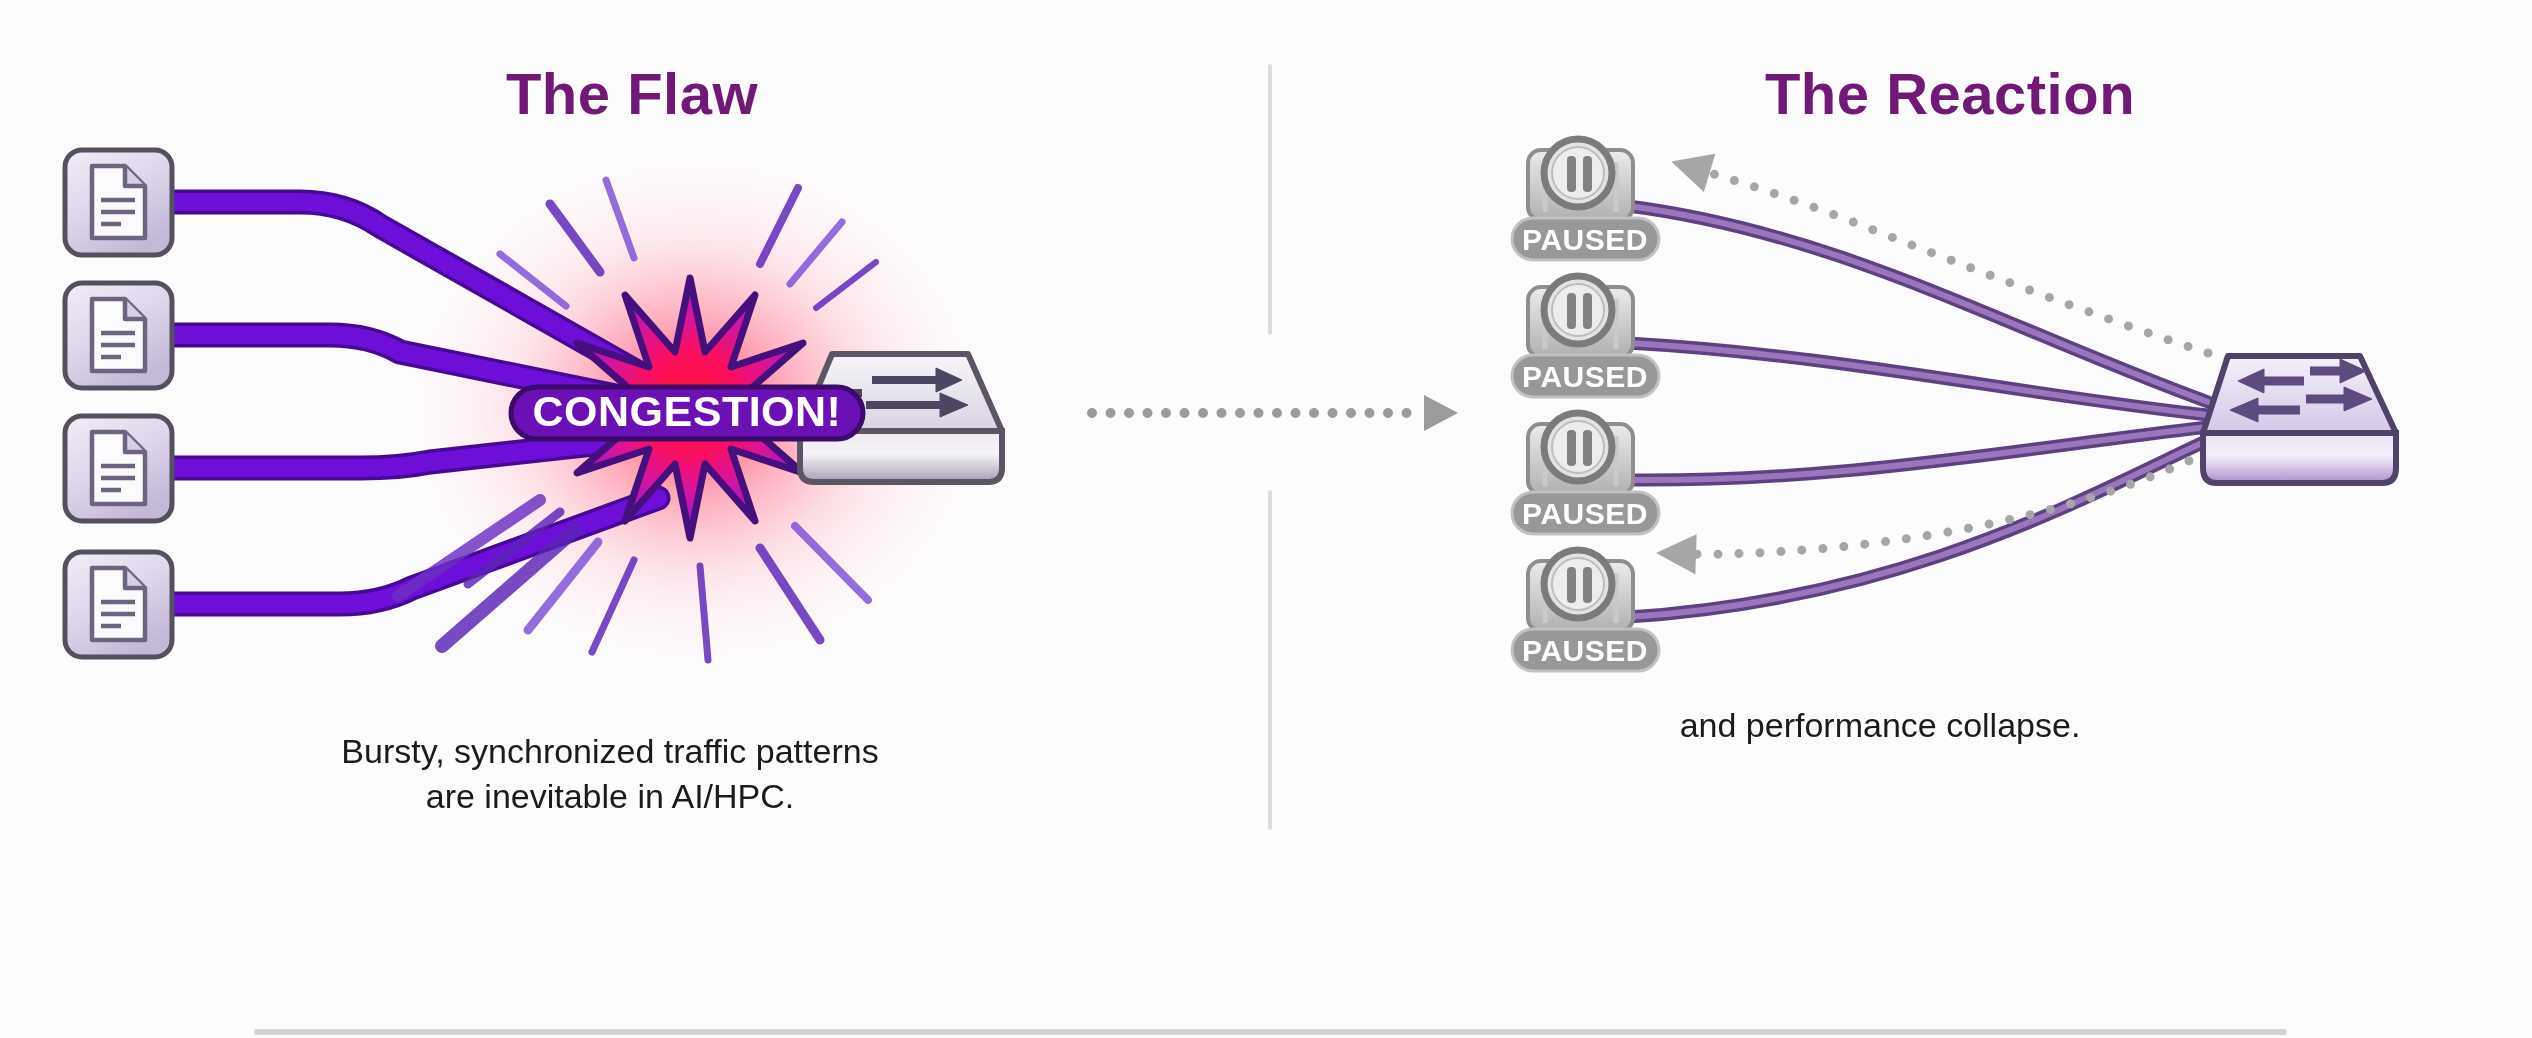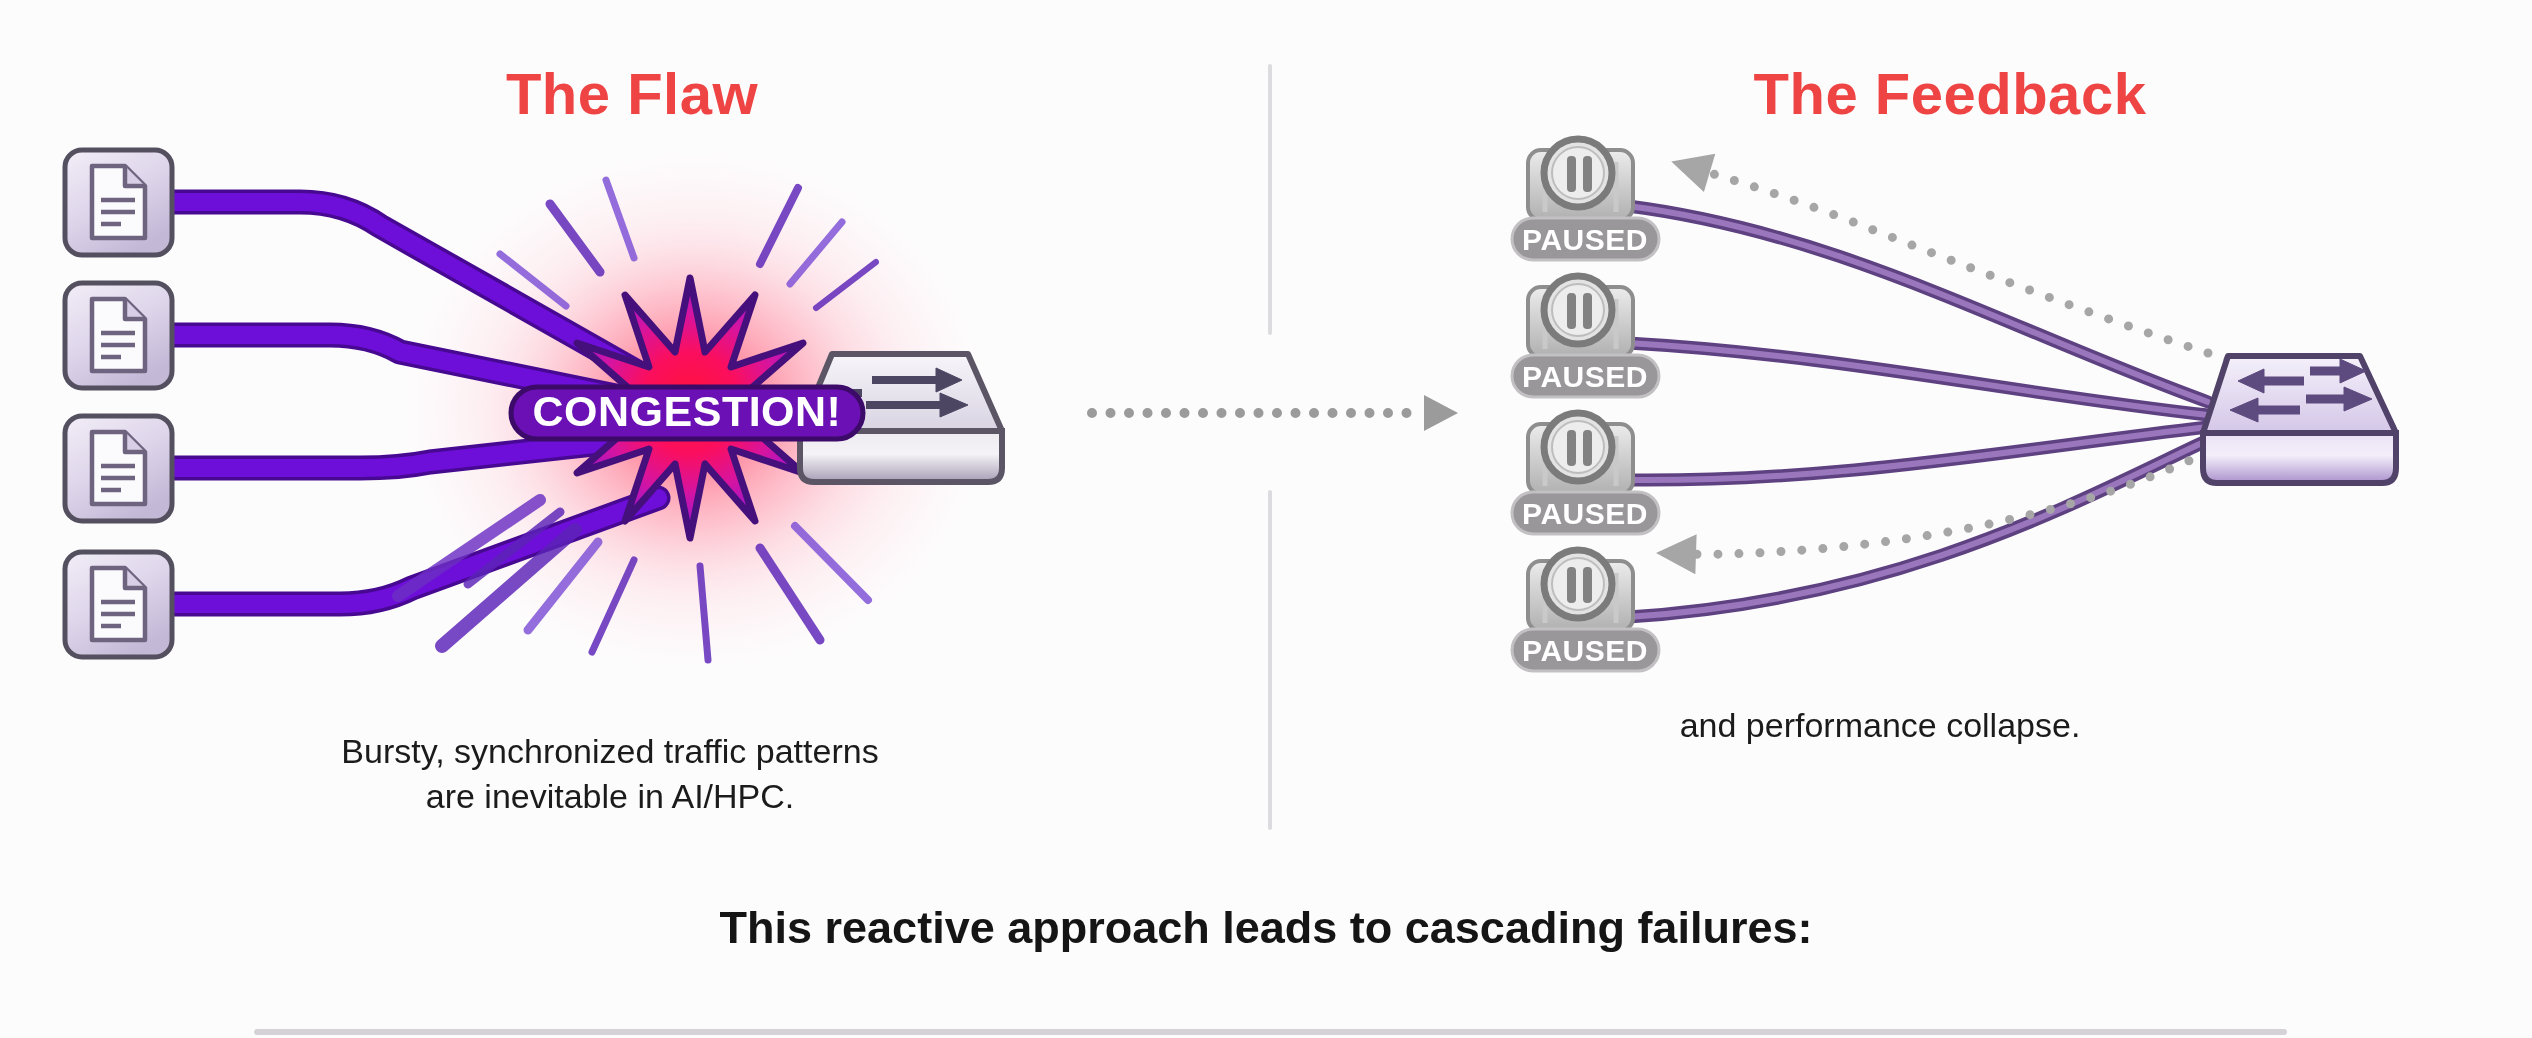--- a/index.html
+++ b/index.html
@@ -4,21 +4,21 @@
 <style>
   html,body { margin:0; padding:0; background:#ffffff; }
   .canvas {
     position:relative; width:2532px; height:1038px;
     background:#fdfcfd; overflow:hidden;
     font-family:"Liberation Sans", sans-serif;
   }
   svg.layer { position:absolute; left:0; top:0; }
   .title {
     position:absolute; text-align:center;
-    font-weight:700; font-size:58px; color:#ef4444; letter-spacing:0.5px;
+    font-weight:700; font-size:58px; color:#701a75; letter-spacing:0.5px;
   }
   .caption {
     position:absolute; text-align:center;
     font-weight:400; font-size:34px; color:#1b1b1b; line-height:45px;
   }
   .footer {
     position:absolute; text-align:center;
     font-weight:700; font-size:45px; color:#151515; line-height:60px;
   }
   .bottom-bar {
@@ -226,30 +226,29 @@
       <text class="pill-label" x="1585" y="524" text-anchor="middle">PAUSED</text>
     </g>
     <g>
       <use href="#paused-node" x="1528" y="561"></use>
       <text class="pill-label" x="1585" y="661" text-anchor="middle">PAUSED</text>
     </g>
   </svg>
 
   <div class="title" style="left:432px; top:60px; width:400px;">The Flaw</div>
 
-  <div class="title" style="left:1700px; top:60px; width:500px;">The Feedback</div>
+  <div class="title" style="left:1700px; top:60px; width:500px;">The Reaction</div>
 
   <div class="caption" style="left:260px; top:729px; width:700px;">
     <div>Bursty, synchronized traffic patterns</div>
     <div>are inevitable in AI/HPC.</div>
   </div>
 
   <div class="caption" style="left:1480px; top:703px; width:800px;">
     <div>and performance collapse.</div>
   </div>
 
   <div class="footer" style="left:266px; top:898px; width:2000px;">
-    <div>This reactive approach leads to cascading failures:</div>
   </div>
 
   <div class="bottom-bar"></div>
 
 </div>
 
 </body></html>

